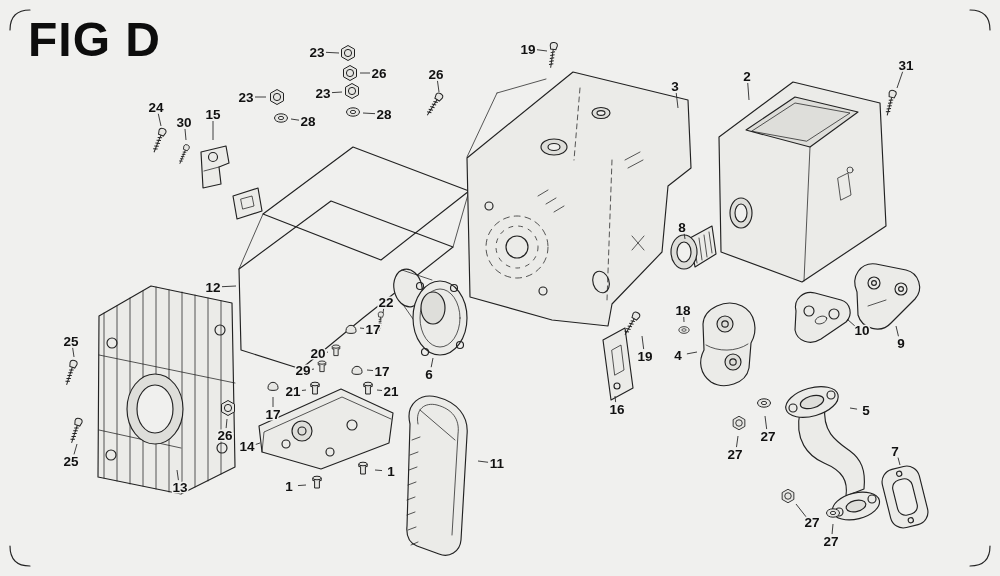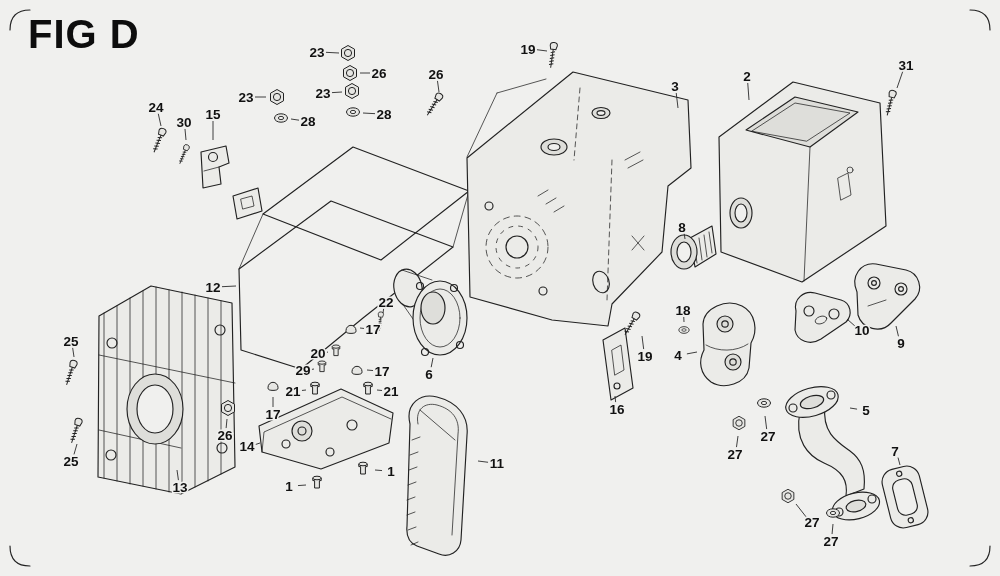--- a/index.html
+++ b/index.html
@@ -3,21 +3,21 @@
 <meta charset="utf-8">
 <style>
   html,body{margin:0;padding:0;}
   body{
     width:1000px;height:576px;overflow:hidden;position:relative;
     background:#f0f0ee;
     font-family:"Liberation Sans",sans-serif;
   }
   .fig-title{
     position:absolute;left:28px;top:12px;
-    font-size:40px;font-weight:800;letter-spacing:1px;color:#0d0d0d;
+    font-size:48px;font-weight:800;letter-spacing:1px;color:#0d0d0d;
     font-family:"Liberation Sans",sans-serif;
   }
   svg.canvas{position:absolute;left:0;top:0;}
   .ol{fill:none;stroke:#222;stroke-width:1.15;stroke-linejoin:round;stroke-linecap:round;}
   .thin{stroke-width:0.75;}
   .dash{stroke-dasharray:5 4;}
   .fillA{fill:#ebebe8;}
   .fillB{fill:#dededa;}
   .fillW{fill:#f0f0ee;}
   .leader{stroke:#2a2a2a;stroke-width:0.9;}

